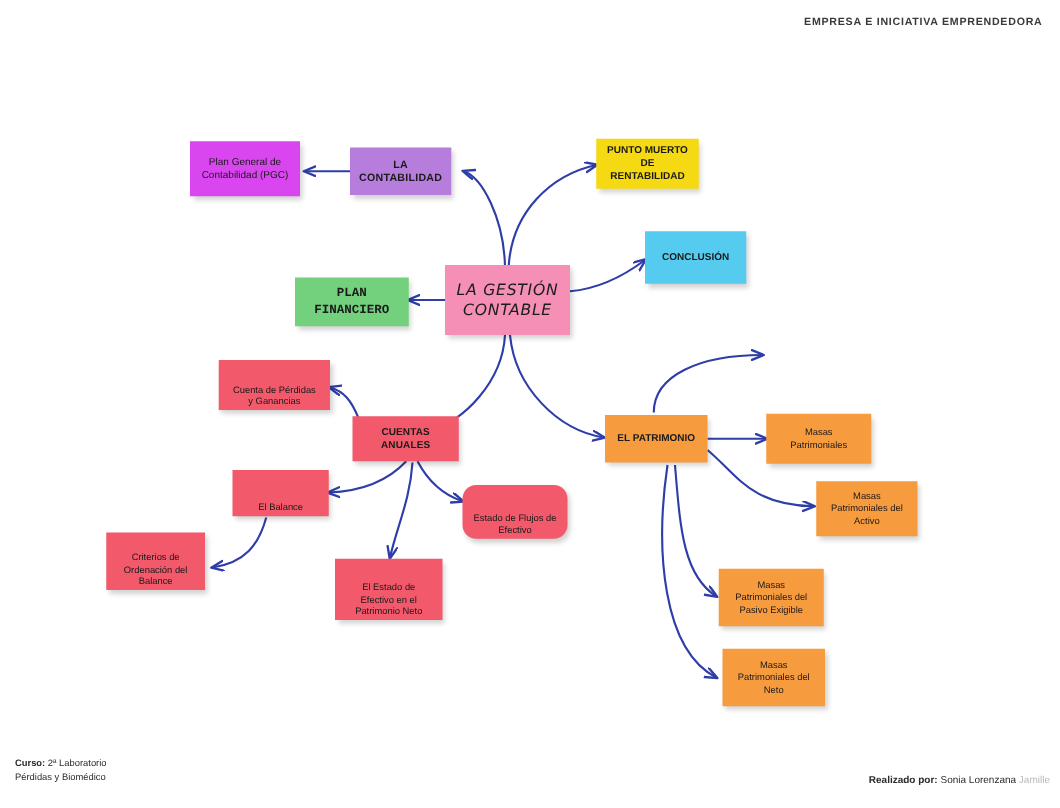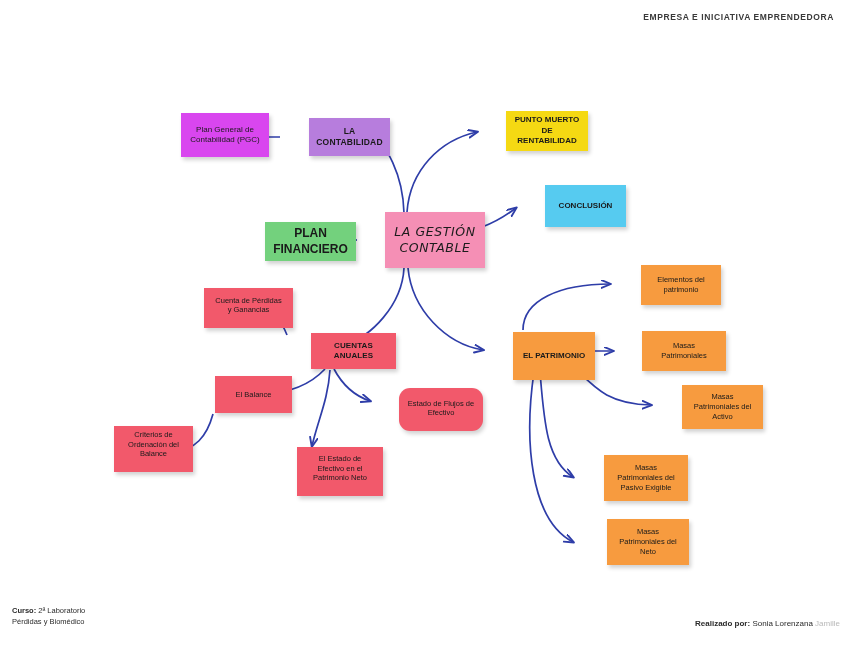--- a/index.html
+++ b/index.html
@@ -62,45 +62,44 @@
   .footer-faint { color: #b9b9b9; }
 
   
   .node {
     position: absolute;
     box-sizing: border-box;
     display: flex;
     align-items: center;
     justify-content: center;
     text-align: center;
-    padding: 13px 5px;
+    padding: 2px 5px;
     line-height: 1.3;
     box-shadow: 2px 3px 4px rgba(0,0,0,0.18);
     z-index: 3;
-    margin-left: 29px;
   }
   .node-text {
     display: block;
     width: 100%;
     white-space: pre-line;
   }
 
   .n-center {
     background: #f58fb5;
     font-family: "DejaVu Sans", sans-serif;
     font-style: italic;
     font-size: 12.5px;
     letter-spacing: 0.6px;
     color: #1c1c1c;
   }
   .n-purple-dark { background: #b77ddd; font-weight: bold; font-size: 8.5px; letter-spacing: 0.2px; }
   .n-purple-light { background: #d946ef; font-weight: normal; font-size: 8px; }
   .n-yellow { background: #f5d913; font-weight: bold; font-size: 8px; }
   .n-cyan { background: #56cbf0; font-weight: bold; font-size: 8px; }
-  .n-green { background: #73d17d; font-weight: bold; font-size: 12px; }
+  .n-green { background: #73d17d; font-weight: bold; font-size: 10px; font-family: Liberation Mono, monospace; }
   .n-red-bold { background: #f2596b; font-weight: bold; font-size: 8px; letter-spacing: 0.1px; }
   .n-red { background: #f2596b; font-weight: normal; font-size: 7.5px; align-items: flex-end; }
   .n-orange-bold { background: #f79b3f; font-weight: bold; font-size: 8px; }
   .n-orange { background: #f79b3f; font-weight: normal; font-size: 7.5px; }
 </style>
 </head>
 <body>
 
 <div id="canvas">
 
@@ -200,28 +199,24 @@
     <span class="node-text">El Estado de
 Efectivo en el
 Patrimonio Neto</span>
   </div>
 
   <div class="node n-red" style="left:370px; top:388px; width:84px; height:43px;border-radius:11px;">
     <span class="node-text">Estado de Flujos de
 Efectivo</span>
   </div>
 
-  <div class="node n-orange-bold" style="left:484px; top:332px; width:82px; height:48px;">
+  <div class="node n-orange-bold" style="left:484px; top:332px; width:82px; height:38px;">
     <span class="node-text">EL PATRIMONIO</span>
   </div>
 
-  <div class="node n-orange" style="left:612px; top:265px; width:80px; height:40px;">
-    <span class="node-text">Elementos del
-patrimonio</span>
-  </div>
 
   <div class="node n-orange" style="left:613px; top:331px; width:84px; height:40px;">
     <span class="node-text">Masas
 Patrimoniales</span>
   </div>
 
   <div class="node n-orange" style="left:653px; top:385px; width:81px; height:44px;">
     <span class="node-text">Masas
 Patrimoniales del
 Activo</span>

